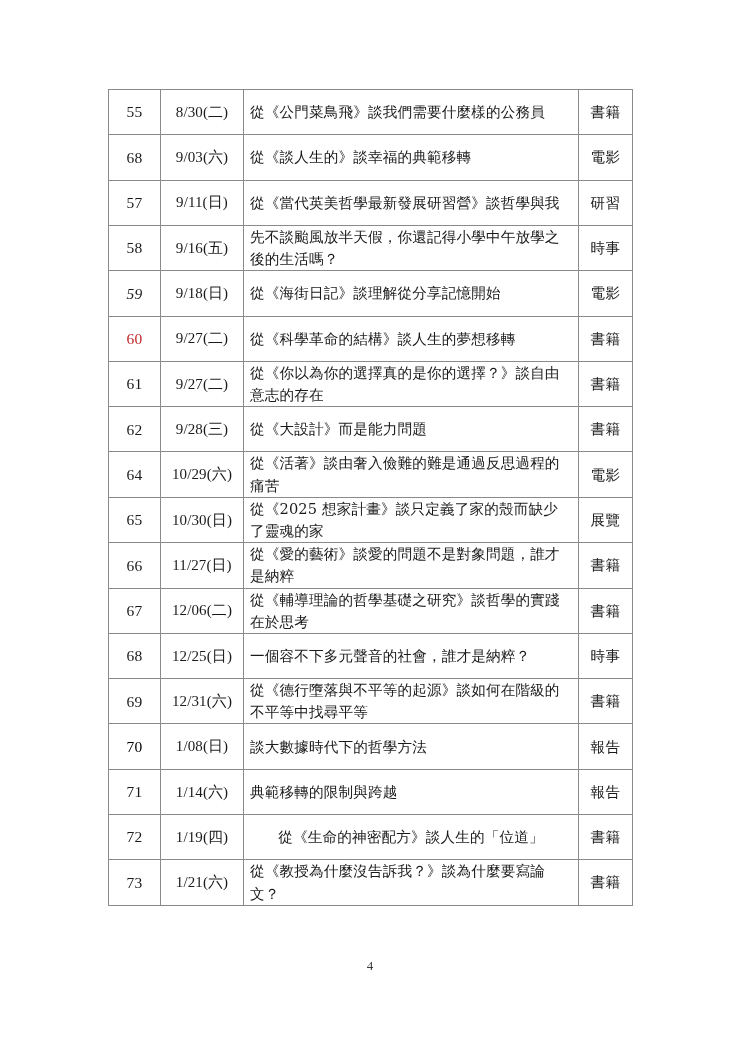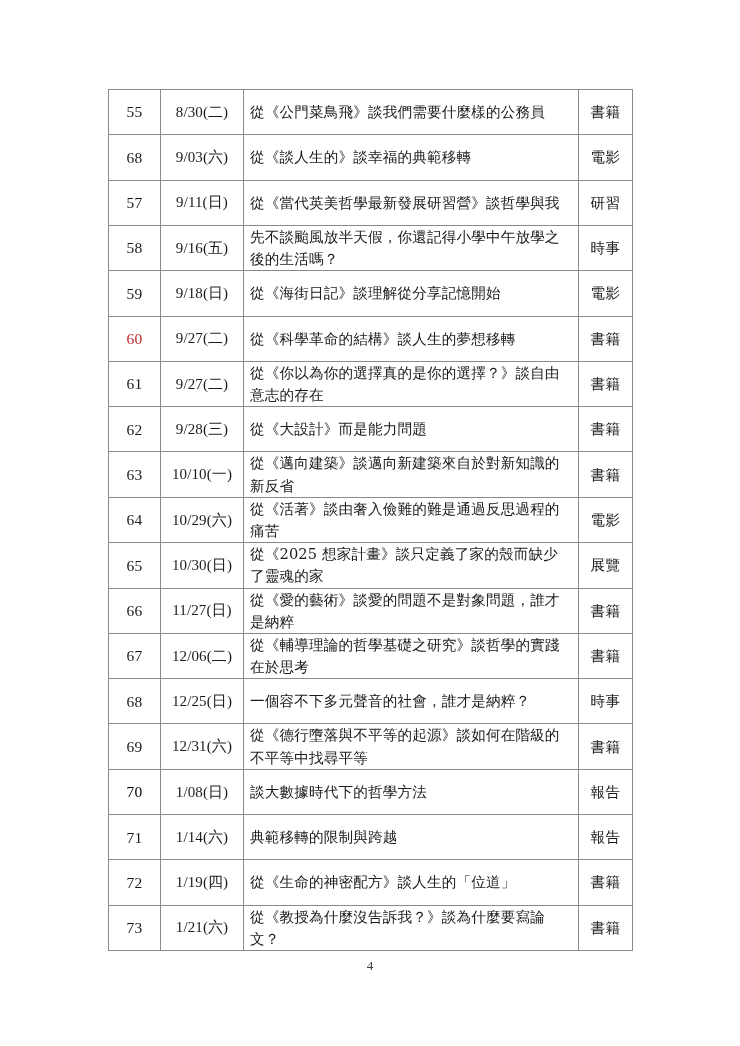--- a/index.html
+++ b/index.html
@@ -127,47 +127,41 @@
           <td class="cell-topic" style="border-color: rgb(138, 138, 138);">從《當代英美哲學最新發展研習營》談哲學與我</td>
           <td class="cell-cat" style="border-color: rgb(138, 138, 138);">研習</td>
         </tr>
         <tr>
           <td class="cell-no" style="border-color: rgb(138, 138, 138);">58</td>
           <td class="cell-date" style="border-color: rgb(138, 138, 138);">9/16(五)</td>
           <td class="cell-topic" style="border-color: rgb(138, 138, 138);">先不談颱風放半天假，你還記得小學中午放學之後的生活嗎？</td>
           <td class="cell-cat" style="border-color: rgb(138, 138, 138);">時事</td>
         </tr>
         <tr>
-          <td class="cell-no" style="border-color: rgb(138, 138, 138);">59</td>
+          <td class="cell-no" style="border-color: rgb(138, 138, 138); font-style: italic;">59</td>
           <td class="cell-date" style="border-color: rgb(138, 138, 138);">9/18(日)</td>
           <td class="cell-topic" style="border-color: rgb(138, 138, 138);">從《海街日記》談理解從分享記憶開始</td>
           <td class="cell-cat" style="border-color: rgb(138, 138, 138);">電影</td>
         </tr>
         <tr>
           <td class="cell-no is-highlight" style="color: rgb(195, 39, 43); border-color: rgb(138, 138, 138);">60</td>
           <td class="cell-date" style="border-color: rgb(138, 138, 138);">9/27(二)</td>
           <td class="cell-topic" style="border-color: rgb(138, 138, 138);">從《科學革命的結構》談人生的夢想移轉</td>
           <td class="cell-cat" style="border-color: rgb(138, 138, 138);">書籍</td>
         </tr>
         <tr>
           <td class="cell-no" style="border-color: rgb(138, 138, 138);">61</td>
           <td class="cell-date" style="border-color: rgb(138, 138, 138);">9/27(二)</td>
           <td class="cell-topic" style="border-color: rgb(138, 138, 138);">從《你以為你的選擇真的是你的選擇？》談自由意志的存在</td>
           <td class="cell-cat" style="border-color: rgb(138, 138, 138);">書籍</td>
         </tr>
         <tr>
           <td class="cell-no" style="border-color: rgb(138, 138, 138);">62</td>
           <td class="cell-date" style="border-color: rgb(138, 138, 138);">9/28(三)</td>
           <td class="cell-topic" style="border-color: rgb(138, 138, 138);">從《大設計》而是能力問題</td>
-          <td class="cell-cat" style="border-color: rgb(138, 138, 138);">書籍</td>
-        </tr>
-        <tr>
-          <td class="cell-no" style="border-color: rgb(138, 138, 138);">63</td>
-          <td class="cell-date" style="border-color: rgb(138, 138, 138);">10/10(一)</td>
-          <td class="cell-topic" style="border-color: rgb(138, 138, 138);">從《邁向建築》談邁向新建築來自於對新知識的新反省</td>
           <td class="cell-cat" style="border-color: rgb(138, 138, 138);">書籍</td>
         </tr>
         <tr>
           <td class="cell-no" style="border-color: rgb(138, 138, 138);">64</td>
           <td class="cell-date" style="border-color: rgb(138, 138, 138);">10/29(六)</td>
           <td class="cell-topic" style="border-color: rgb(138, 138, 138);">從《活著》談由奢入儉難的難是通過反思過程的痛苦</td>
           <td class="cell-cat" style="border-color: rgb(138, 138, 138);">電影</td>
         </tr>
         <tr>
           <td class="cell-no" style="border-color: rgb(138, 138, 138);">65</td>
@@ -207,21 +201,21 @@
         </tr>
         <tr>
           <td class="cell-no" style="border-color: rgb(138, 138, 138);">71</td>
           <td class="cell-date" style="border-color: rgb(138, 138, 138);">1/14(六)</td>
           <td class="cell-topic" style="border-color: rgb(138, 138, 138);">典範移轉的限制與跨越</td>
           <td class="cell-cat" style="border-color: rgb(138, 138, 138);">報告</td>
         </tr>
         <tr>
           <td class="cell-no" style="border-color: rgb(138, 138, 138);">72</td>
           <td class="cell-date" style="border-color: rgb(138, 138, 138);">1/19(四)</td>
-          <td class="cell-topic" style="border-color: rgb(138, 138, 138);">從《生命的神密配方》談人生的「位道」</td>
+          <td class="cell-topic" style="border-color: rgb(138, 138, 138); text-align: center;">從《生命的神密配方》談人生的「位道」</td>
           <td class="cell-cat" style="border-color: rgb(138, 138, 138);">書籍</td>
         </tr>
         <tr>
           <td class="cell-no" style="border-color: rgb(138, 138, 138);">73</td>
           <td class="cell-date" style="border-color: rgb(138, 138, 138);">1/21(六)</td>
           <td class="cell-topic" style="border-color: rgb(138, 138, 138); margin-top: 40px;">從《教授為什麼沒告訴我？》談為什麼要寫論文？</td>
           <td class="cell-cat" style="border-color: rgb(138, 138, 138);">書籍</td>
         </tr>
       </tbody>
   </table>

